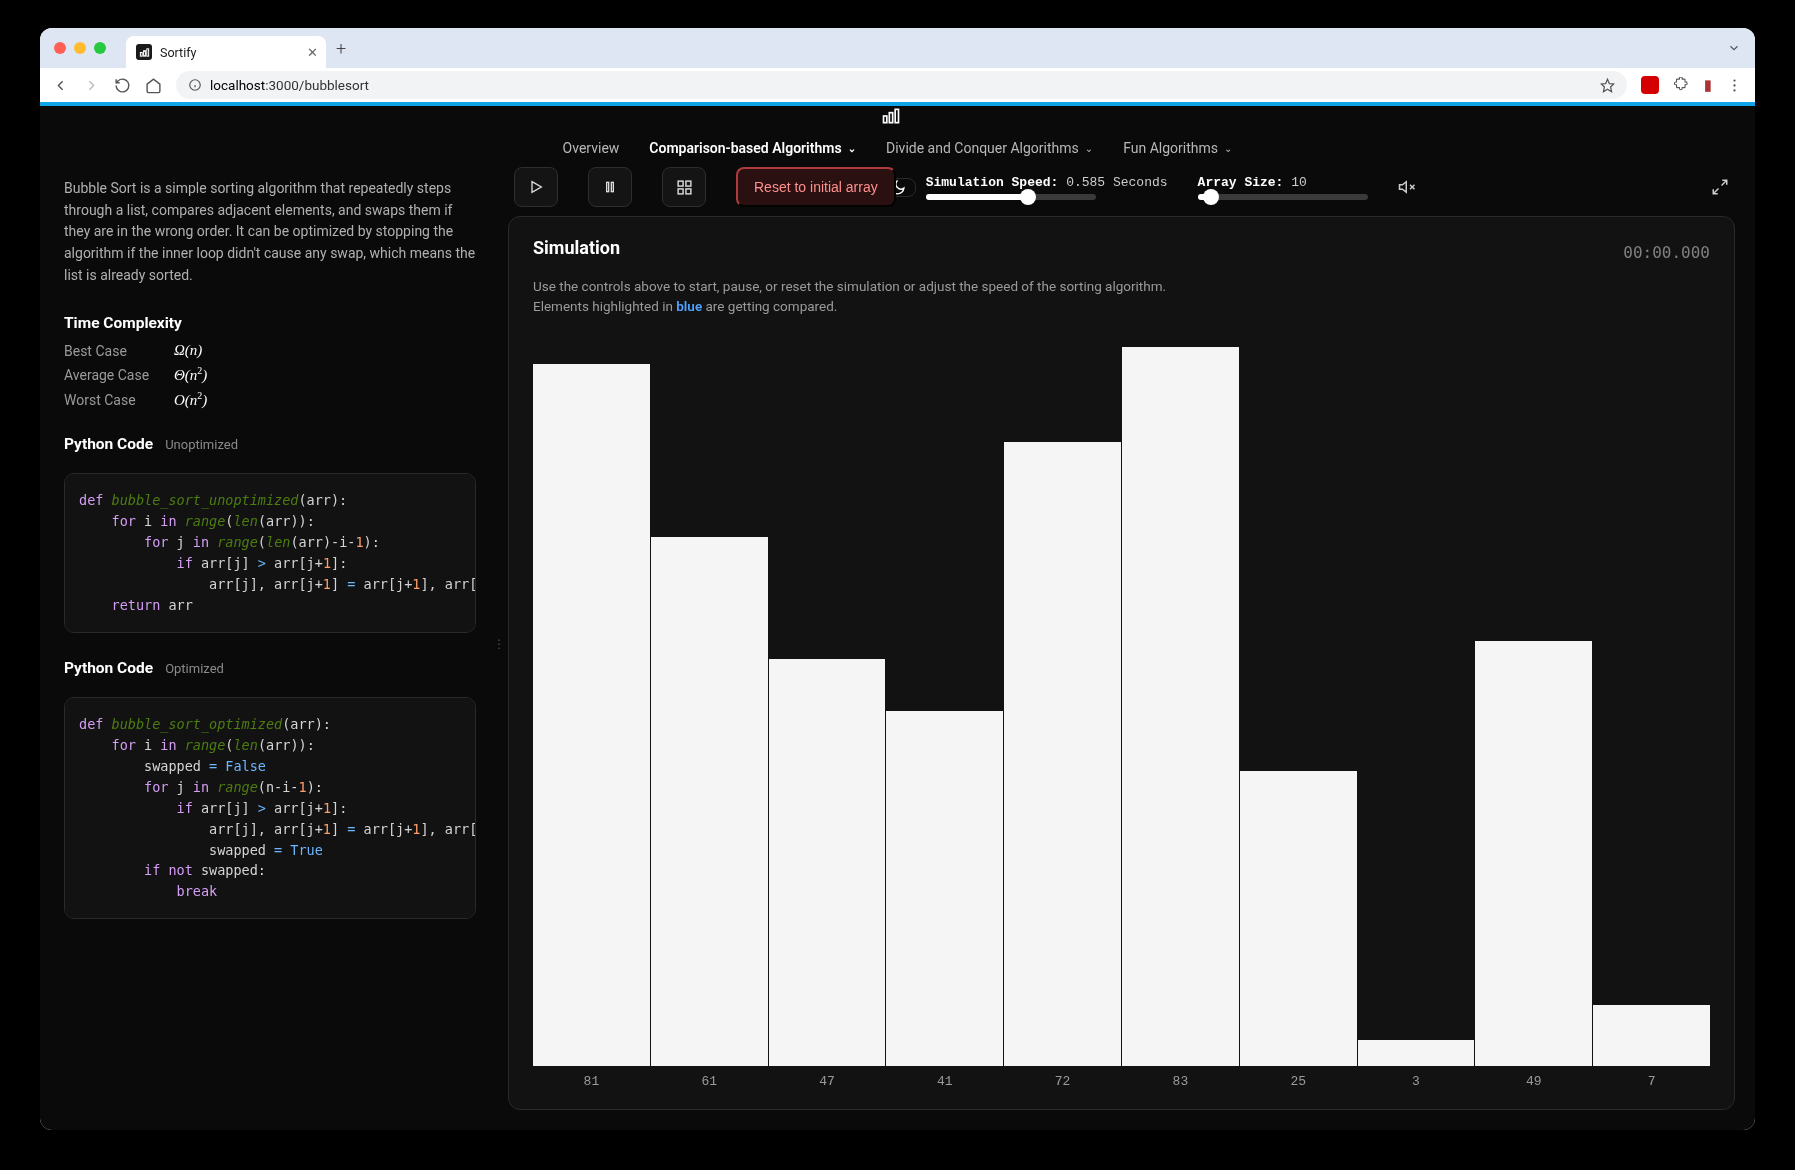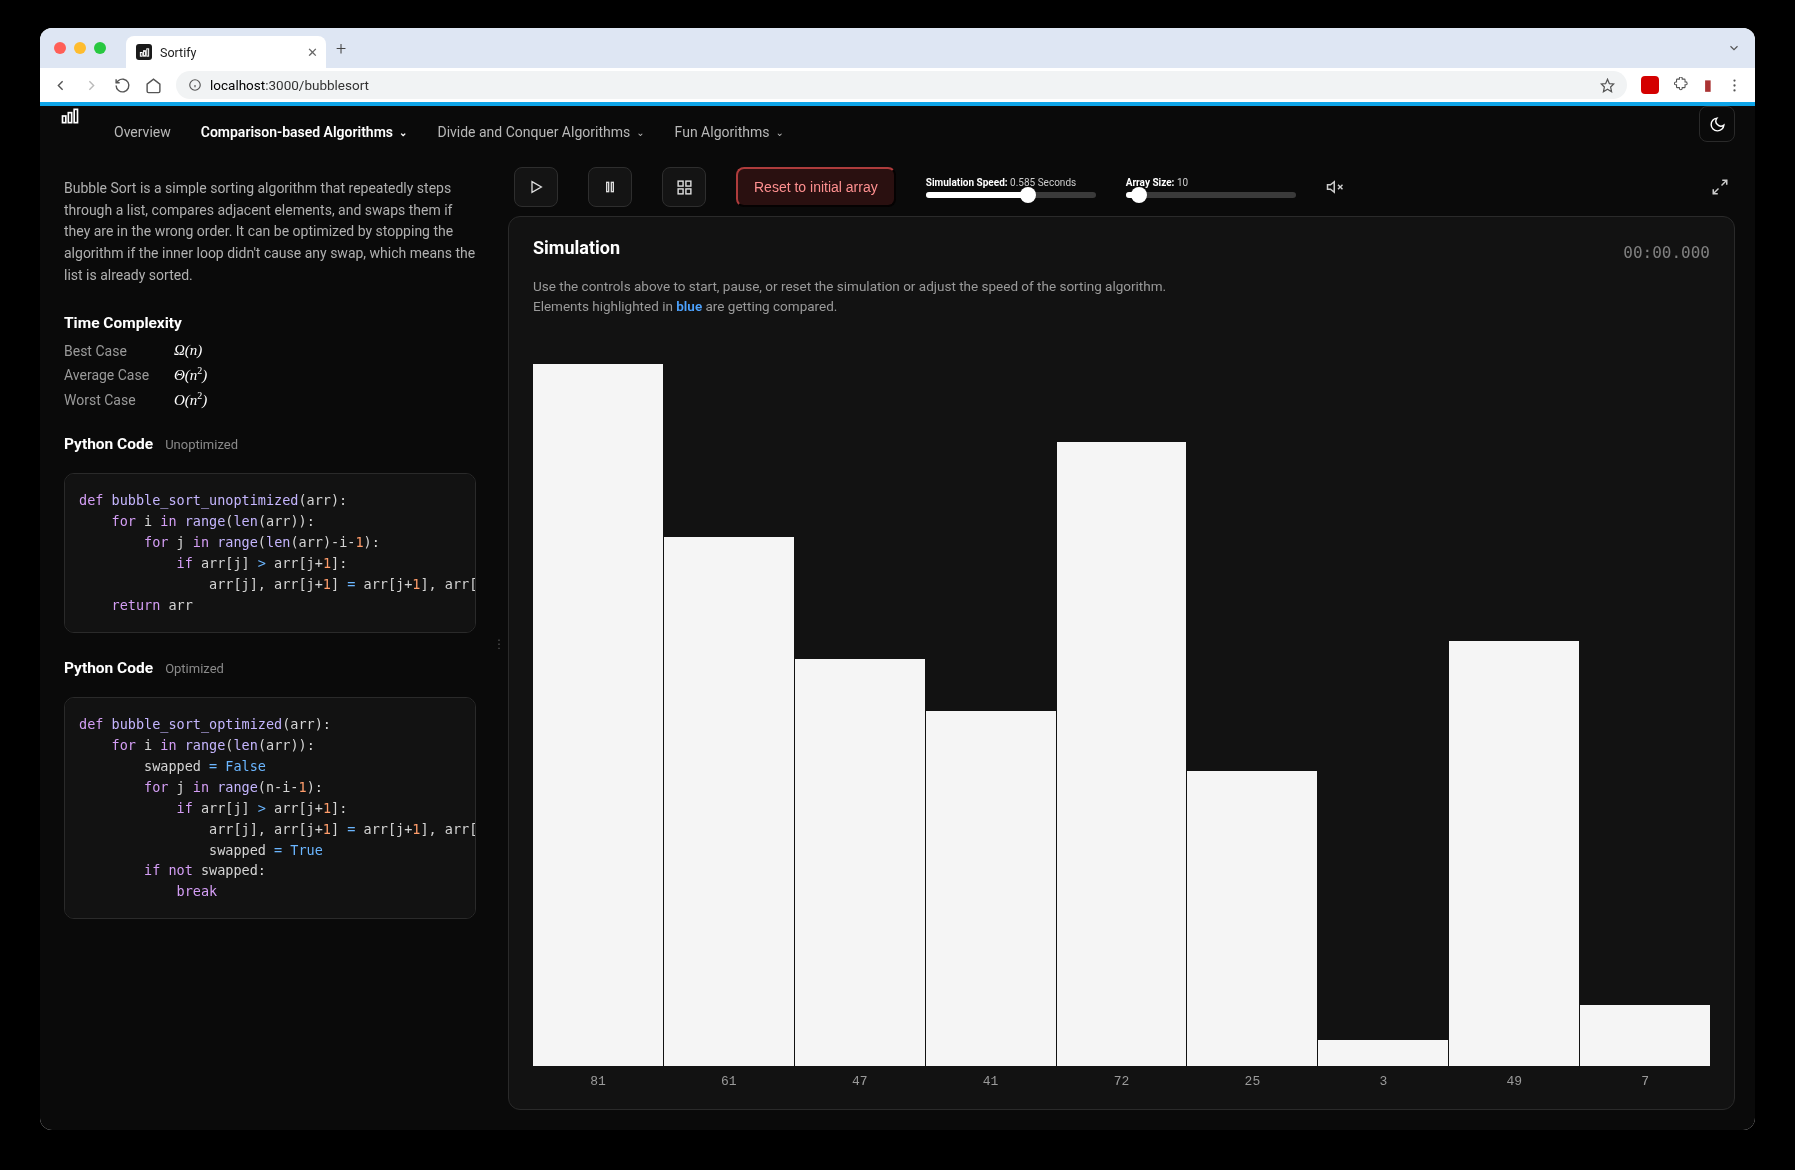--- a/index.html
+++ b/index.html
@@ -46,21 +46,21 @@
 .chrome-url .ic{color:#555;display:flex;}
 .urlbar{flex:1;height:28px;background:#f1f3f4;border-radius:14px;display:flex;align-items:center;padding:0 12px;gap:8px;font-size:13.5px;color:#333;}
 .urlbar .host{color:#000;}
 .right-icons{display:flex;align-items:center;gap:14px;color:#555;}
 .right-icons .ub{width:18px;height:18px;background:#d40000;border-radius:4px;}
 
 .app {
   flex:1; background:#0a0a0a; display:flex; flex-direction:column; overflow:hidden;
 }
 .topnav {
-  height:52px;display:flex;padding:0 20px;gap:8px;
+  height:52px;display:flex;align-items:center;padding:0 20px;gap:8px;flex-direction:column;
 }
 .logo{margin-right:14px;color:#fff;}
 .nav-link{color:#b8b8b8;font-size:14px;padding:6px 12px;border-radius:6px;display:flex;align-items:center;gap:6px;cursor:pointer;}
 .nav-link.active{color:#fff;font-weight:600;}
 .nav-link .chev{font-size:10px;}
 .spacer{flex:1;}
 .theme-btn{width:36px;height:36px;border:1px solid #2a2a2a;border-radius:8px;display:flex;align-items:center;justify-content:center;color:#fff;}
 
 .content{flex:1;display:flex;overflow:hidden;}
 .left{width:460px;padding:20px 24px;overflow-y:auto;}
@@ -70,27 +70,27 @@
 h1{font-size:21px;font-weight:700;color:#fff;margin-bottom:10px;}
 .desc{font-size:14px;color:#b0b0b0;line-height:1.55;margin-bottom:28px;}
 h2{font-size:15.5px;font-weight:700;color:#fff;margin-bottom:10px;}
 .tc-row{display:flex;align-items:center;margin-bottom:6px;}
 .tc-label{width:110px;font-size:14px;color:#9a9a9a;}
 .tc-val{font-family:"Times New Roman",serif;font-style:italic;font-size:15px;color:#fff;}
 .tc-val sup{font-size:10px;font-style:normal;}
 .code-head{display:flex;align-items:baseline;gap:12px;margin-top:26px;margin-bottom:10px;}
 .code-head .var{font-size:13px;color:#8a8a8a;}
 pre{background:#121212;border:1px solid #2a2a2a;border-radius:10px;padding:16px 14px;font-family:ui-monospace,Menlo,monospace;font-size:13.5px;line-height:1.55;overflow-x:auto;color:#d4d4d4;white-space:pre;}
-.kw{color:#d49ef5;} .fn{color:#c4b5fd;} .op{color:#6bb6ff;} .num{color:#ff9d6b;} .bl{color:#6bb6ff;}
+.kw{color:#d49ef5;} .fn{color:#4d7c0f;font-style:italic;} .op{color:#6bb6ff;} .num{color:#ff9d6b;} .bl{color:#6bb6ff;}
 
 .controls{height:58px;display:flex;align-items:center;gap:30px;padding:0 6px;}
 .cbtn{height:40px;min-width:44px;border:1px solid #2e2e2e;background:#141414;border-radius:8px;display:flex;align-items:center;justify-content:center;color:#ddd;cursor:pointer;}
 .reset{background:#2a1010;border-color:#5a1f1f;color:#ff9090;padding:0 16px;font-size:14px;height:40px;border-radius:8px;}
 .slgroup{display:flex;flex-direction:column;gap:4px;}
-.sllabel{font-size:10px;color:#ccc;}
+.sllabel{font-size:13px;color:#ccc;font-family:Liberation Mono, monospace;}
 .sllabel b{color:#fff;font-weight:700;}
 .slider{position:relative;width:170px;height:6px;background:#3a3a3a;border-radius:3px;}
 .slider .fill{position:absolute;top:0;left:0;height:100%;background:#fff;border-radius:3px;}
 .slider .thumb{position:absolute;top:-5px;width:16px;height:16px;background:#fff;border-radius:50%;transform:translateX(-50%);}
 .icbtn{color:#ccc;cursor:pointer;}
 
 .sim{flex:1;background:#121212;border:1px solid #2a2a2a;border-radius:12px;margin-bottom:20px;padding:20px 24px;display:flex;flex-direction:column;overflow:hidden;}
 .simhead{display:flex;align-items:center;}
 .simhead h2{font-size:18px;}
 .timer{font-family:ui-monospace,monospace;font-size:16px;color:#808080;}
@@ -354,20 +354,26 @@
                   <div class="bar-lbl">41</div>
                 </div>
                 <div class="bar-col">
                   <div class="bar-area">
                     <div class="bar" style="height: 86.747%;"></div>
                   </div>
                   <div class="bar-lbl">72</div>
                 </div>
                 <div class="bar-col">
                   <div class="bar-area">
+                    <div class="bar" style="height: 100%;"></div>
+                  </div>
+                  <div class="bar-lbl">83</div>
+                </div>
+                <div class="bar-col">
+                  <div class="bar-area">
                     <div class="bar" style="height: 40.9639%;"></div>
                   </div>
                   <div class="bar-lbl">25</div>
                 </div>
                 <div class="bar-col">
                   <div class="bar-area">
                     <div class="bar" style="height: 3.61446%;"></div>
                   </div>
                   <div class="bar-lbl">3</div>
                 </div>

